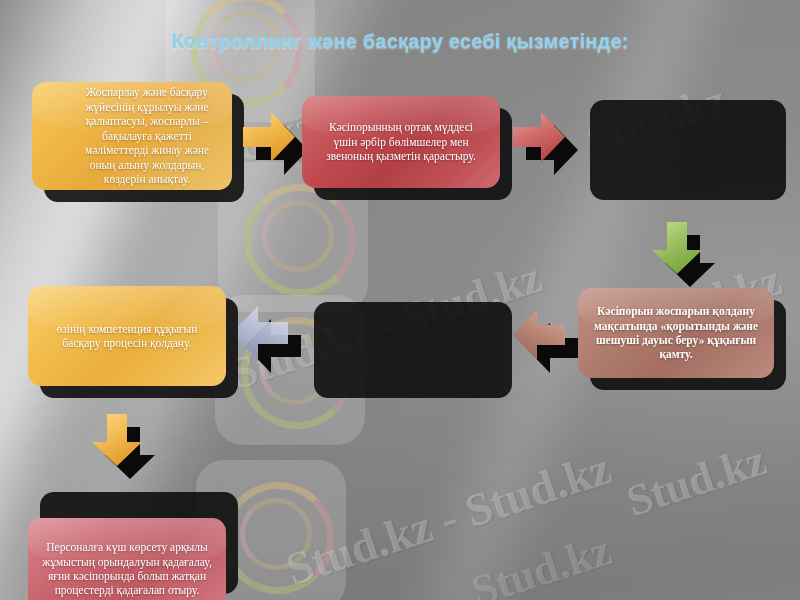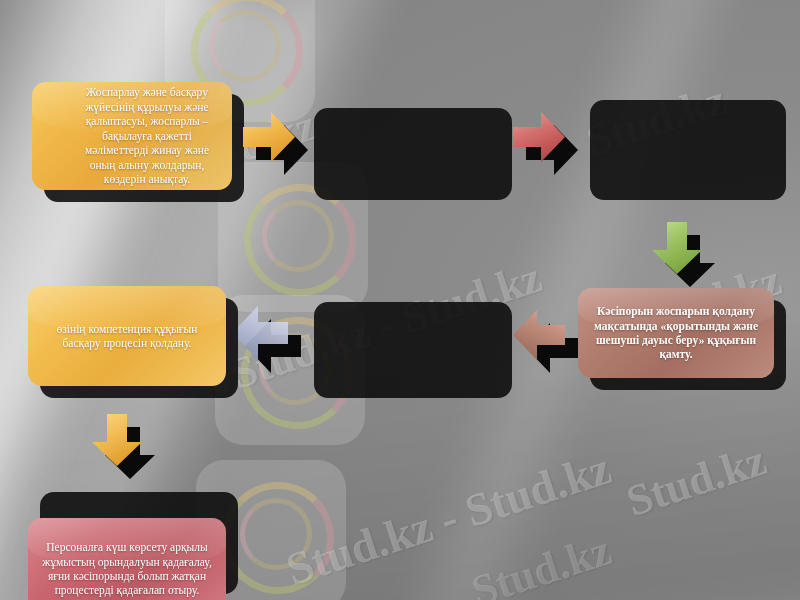--- a/index.html
+++ b/index.html
@@ -241,20 +241,21 @@
   <div class="wm-logo wm-logo-4"></div>
 
   <div class="wm-text wm-a">Stud.kz</div>
   <div class="wm-text wm-b">Stud.kz</div>
   <div class="wm-text wm-c">Stud.kz - Stud.kz</div>
   <div class="wm-text wm-d">Stud.kz</div>
   <div class="wm-text wm-e">Stud.kz - Stud.kz</div>
   <div class="wm-text wm-f">Stud.kz</div>
   <div class="wm-text wm-g">Stud.kz</div>
 
+  <div class="title">Контроллинг және басқару есебі қызметінде:</div>
 
   <div class="box-shadow" id="box1-sh"></div>
   <div class="box fill-gold" id="box1">
     <span>Жоспарлау және басқару жүйесінің құрылуы және қалыптасуы, жоспарлы – бақылауға қажетті мәліметтерді жинау және оның алыну жолдарын, көздерін анықтау.</span>
   </div>
 
   <div class="arrow-wrap" id="ar1">
     <div class="arrow-sh">
       <svg viewBox="0 0 52 50" width="52" height="50">
           <path d="M0 15 H28 V0 L52 25 L28 50 V35 H0 Z"></path>
@@ -268,20 +269,23 @@
               <stop offset="45%" stop-color="#f2bb51"></stop>
           <stop offset="100%" stop-color="#e09a28"></stop>
             </linearGradient>
           </defs>
         <path d="M0 15 H28 V0 L52 25 L28 50 V35 H0 Z" fill="url(#g1)"></path>
       </svg>
     </div>
   </div>
 
   <div class="box-shadow" id="box2-sh"></div>
+  <div class="box fill-crimson" id="box2">
+    <span>Кәсіпорынның ортақ мүддесі үшін әрбір бөлімшелер мен звеноның қызметін қарастыру.</span>
+  </div>
 
   <div class="arrow-wrap" id="ar2">
     <div class="arrow-sh">
       <svg viewBox="0 0 52 50" width="52" height="50">
           <path d="M0 15 H28 V0 L52 25 L28 50 V35 H0 Z"></path>
         </svg>
     </div>
     <div class="arrow">
       <svg viewBox="0 0 52 50" width="52" height="50">
         <defs>

